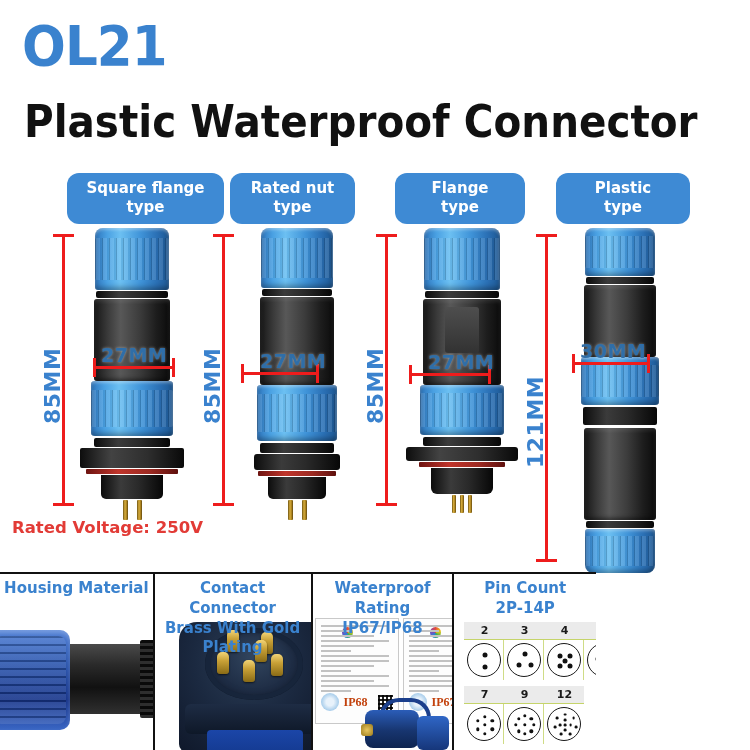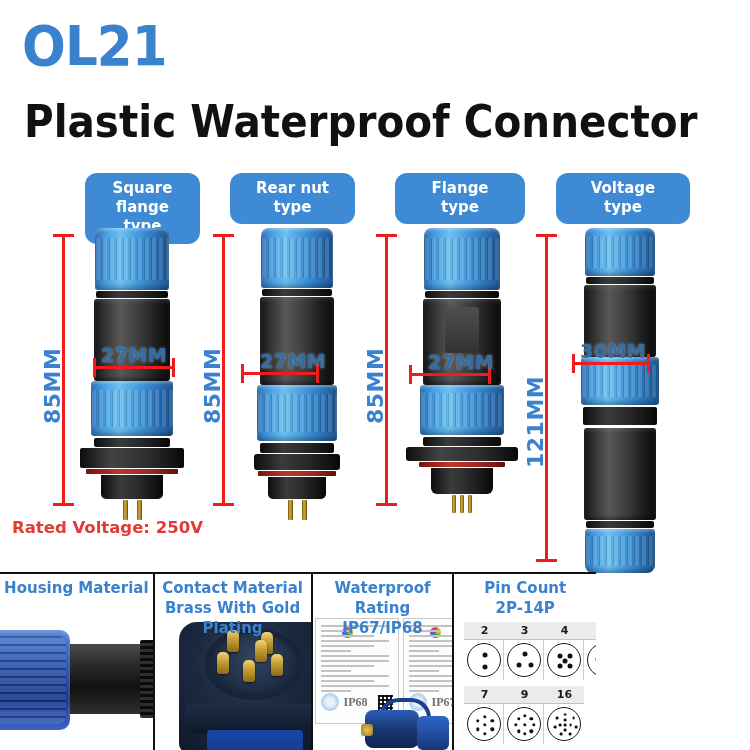--- a/index.html
+++ b/index.html
@@ -28,21 +28,21 @@
   }
 
   
   .type-label {
     position: absolute; top: 173px;
     background: #3e8ad4; color: #fff; border-radius: 12px;
     font-size: 15px; font-weight: bold; text-align: center;
     padding: 6px 4px 7px; line-height: 1.28;
     font-family: "DejaVu Sans", sans-serif;
   }
-  .tl0 { left: 85px;  width: 115px; }
+  .tl0 { left: 67px;  width: 157px; }
   .tl1 { left: 230px; width: 125px; }
   .tl2 { left: 395px; width: 130px; }
   .tl3 { left: 556px; width: 134px; }
 
   
   .conn-col { position: absolute; }
   .c0 { left: 72px;  top: 228px; width: 120px; }
   .c1 { left: 238px; top: 228px; width: 118px; }
   .c2 { left: 400px; top: 228px; width: 124px; }
   .c3 { left: 560px; top: 228px; width: 120px; }
@@ -221,21 +221,21 @@
   .cert-foot {
     position:absolute; left:5px; bottom:12px; right:5px;
     display:flex; align-items:center; gap:5px;
   }
   .cert-seal {
     width:18px; height:18px; border-radius:50%;
     background: radial-gradient(circle,#e8f2fb 30%,#9ec7e8 75%,#5f9ccd 100%);
   }
   .cert-ip {
     font-family:"Liberation Serif", serif; font-weight:bold;
-    font-size:12px; color:#737373;
+    font-size:12px; color:#c2410c;
   }
   .cert-qr {
     width:15px; height:15px; margin-left:auto;
     background:
       repeating-linear-gradient(90deg,#222 0 2px,#fff 2px 4px),
       repeating-linear-gradient(180deg,#222 0 2px,#fff 2px 4px);
     background-blend-mode: multiply;
   }
   .cert-conn {
     position:absolute; left:44px; top:78px; width:92px; height:56px;
@@ -292,29 +292,29 @@
 <div class="page">
 
   <div class="model-code">OL21</div>
   <div class="main-title">Plastic Waterproof Connector</div>
 
   <div class="type-label tl0">
     <span>Square flange</span><br>
     <span>type</span>
   </div>
   <div class="type-label tl1">
-    <span>Rear nut</span><br>
+    <span>Rated nut</span><br>
     <span>type</span>
   </div>
   <div class="type-label tl2">
     <span>Flange</span><br>
     <span>type</span>
   </div>
   <div class="type-label tl3">
-    <span>Voltage</span><br>
+    <span>Plastic</span><br>
     <span>type</span>
   </div>
 
   <div class="conn-col c0">
     <div class="part blue-nut blue-top-cap" style="width:74px;height:62px;"></div>
     <div class="part black-ring" style="width:72px;height:7px;margin-top:1px;"></div>
     <div class="part black-body" style="width:76px;height:82px;margin-top:1px;"></div>
     <div class="part blue-nut" style="width:82px;height:55px;margin-top:0;"></div>
     <div class="part black-ring" style="width:76px;height:9px;margin-top:2px;"></div>
     <div class="part sq-flange" style="width:104px;height:20px;margin-top:1px;"></div>
@@ -399,21 +399,21 @@
       <div class="photo-housing">
         <div class="ph-body"></div>
         <div class="ph-thread"></div>
         <div class="ph-nut-left"></div>
         <div class="ph-nut-right"></div>
       </div>
     </div>
 
     <div class="panel p1">
       <div class="panel-head">
-        <span>Contact Material</span>
+        <span>Contact Connector</span>
         <span class="sub">Brass With Gold Plating</span>
       </div>
       <div class="photo-contact">
         <div class="pc-base"></div>
         <div class="pc-face"></div>
         <div class="gpin" style="left:72px;top:12px;"></div>
         <div class="gpin" style="left:106px;top:14px;"></div>
         <div class="gpin" style="left:62px;top:34px;"></div>
         <div class="gpin" style="left:116px;top:36px;"></div>
         <div class="gpin" style="left:88px;top:42px;"></div>
@@ -563,21 +563,21 @@
                   <div class="pg-dot" style="width: 3.4px; height: 3.4px; left: 26px; top: 17px;"></div>
                   <div class="pg-dot" style="width: 3.4px; height: 3.4px; left: 23.364px; top: 23.364px;"></div>
                   <div class="pg-dot" style="width: 3.4px; height: 3.4px; left: 17px; top: 26px;"></div>
                   <div class="pg-dot" style="width: 3.4px; height: 3.4px; left: 10.636px; top: 23.364px;"></div>
                   <div class="pg-dot" style="width: 3.4px; height: 3.4px; left: 8px; top: 17px;"></div>
                   <div class="pg-dot" style="width: 3.4px; height: 3.4px; left: 10.636px; top: 10.636px;"></div>
                 </div>
               </div>
           </div>
           <div class="pg-cell">
-            <div class="pg-num">16</div>
+            <div class="pg-num">12</div>
             <div class="pg-circle-wrap">
                 <div class="pg-circle dense">
                   <div class="pg-dot" style="width: 2.8px; height: 2.8px; left: 17px; top: 17px;"></div>
                   <div class="pg-dot" style="width: 2.8px; height: 2.8px; left: 17px; top: 11.8px;"></div>
                   <div class="pg-dot" style="width: 2.8px; height: 2.8px; left: 22.2px; top: 17px;"></div>
                   <div class="pg-dot" style="width: 2.8px; height: 2.8px; left: 17px; top: 22.2px;"></div>
                   <div class="pg-dot" style="width: 2.8px; height: 2.8px; left: 11.8px; top: 17px;"></div>
                   <div class="pg-dot" style="width: 2.8px; height: 2.8px; left: 17px; top: 6.5px;"></div>
                   <div class="pg-dot" style="width: 2.8px; height: 2.8px; left: 25.2092px; top: 10.4534px;"></div>
                   <div class="pg-dot" style="width: 2.8px; height: 2.8px; left: 27.2367px; top: 19.3365px;"></div>

